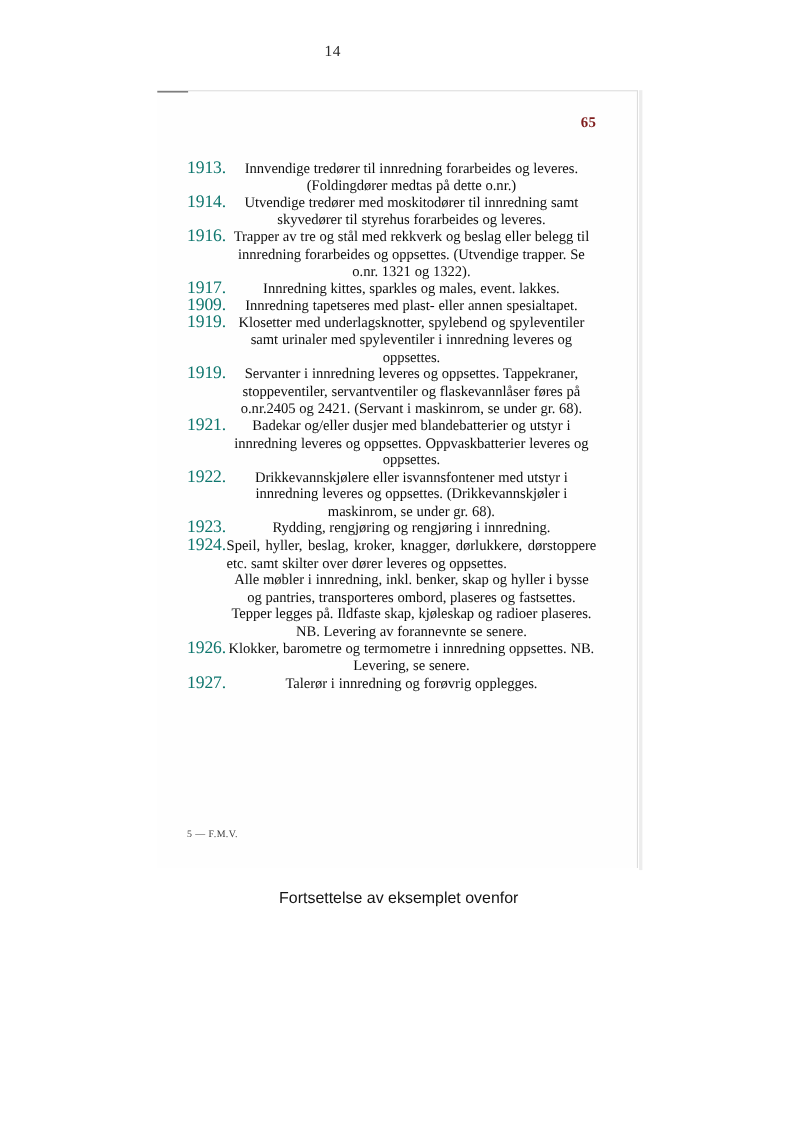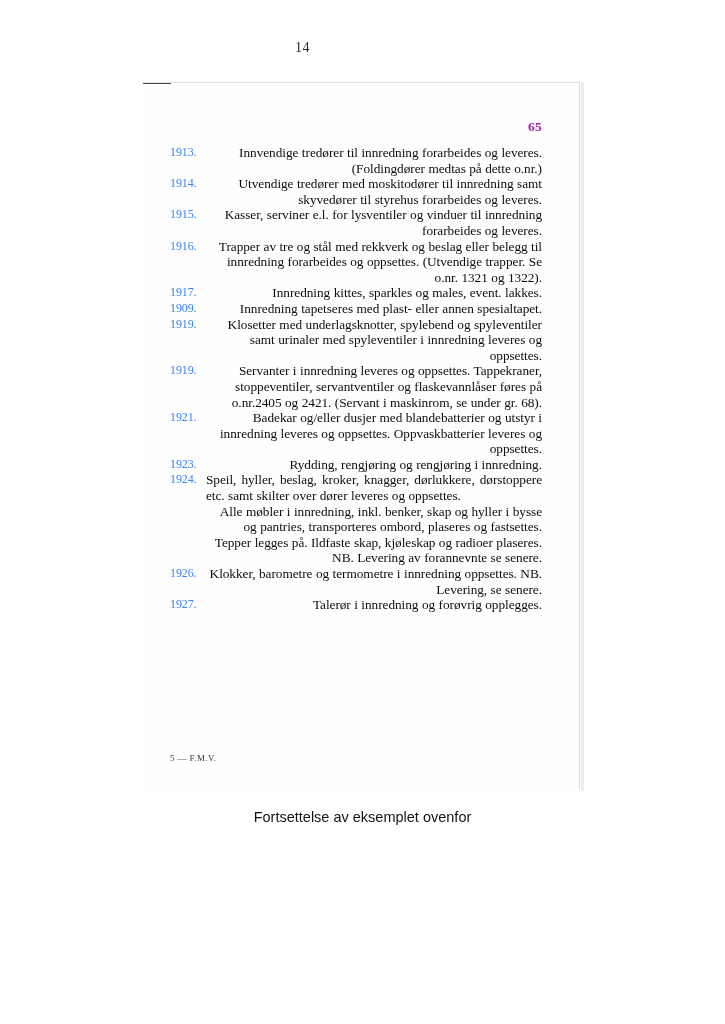--- a/index.html
+++ b/index.html
@@ -56,68 +56,68 @@
     top: 0px;
     width: 28px;
     height: 1px;
     background: #4a4a4a;
   }
 
   
   #folio {
     position: absolute;
     right: 37px;
-    top: 36px;
+    top: 20px;
     font-family: "Liberation Serif", serif;
     font-weight: bold;
     font-size: 13.5px;
-    color: #a21caf;
+    color: #7f1d1d;
     letter-spacing: 0.3px;
   }
 
   
   #item-list {
     position: absolute;
     left: 27px;
     top: 62px;
     width: 372px;
   }
   .item {
     display: flex;
     align-items: flex-start;
     margin-bottom: 0px;
   }
   .item-number {
     width: 36px;
     flex: 0 0 36px;
     text-align: left;
     font-family: "Liberation Serif", serif;
-    font-size: 12px;
+    font-size: 16px;
     line-height: 15.6px;
-    color: #3b82f6;
+    color: #0f766e;
     letter-spacing: -0.1px;
   }
   .item-body {
     flex: 1 1 auto;
     font-family: "Liberation Serif", serif;
     font-size: 13.3px;
     line-height: 15.6px;
     color: #0d0d0d;
     text-align: justify;
     letter-spacing: -0.05px;
     word-spacing: 0.2px;
     -webkit-hyphens: none;
     hyphens: none;
   }
   .item-body p {
     margin: 0;
     text-align: justify;
   }
   .item-body p:last-child {
-    text-align: right;
+    text-align: center;
   }
 
   
   #signature-mark {
     position: absolute;
     left: 27px;
     top: 670px;
     font-family: "Liberation Serif", serif;
     font-size: 9px;
     color: #3a3a3a;
@@ -154,26 +154,20 @@
           <p>Innvendige tredører til innredning forarbeides og leveres. (Foldingdører medtas på dette o.nr.)</p>
         </div>
       </div>
       <div class="item">
         <div class="item-number">1914.</div>
         <div class="item-body">
           <p>Utvendige tredører med moskitodører til innredning samt skyvedører til styrehus forarbeides og leveres.</p>
         </div>
       </div>
       <div class="item">
-        <div class="item-number">1915.</div>
-        <div class="item-body">
-          <p>Kasser, serviner e.l. for lysventiler og vinduer til innredning forarbeides og leveres.</p>
-        </div>
-      </div>
-      <div class="item">
         <div class="item-number">1916.</div>
         <div class="item-body">
           <p>Trapper av tre og stål med rekkverk og beslag eller belegg til innredning forarbeides og oppsettes. (Utvendige trapper. Se o.nr. 1321 og 1322).</p>
         </div>
       </div>
       <div class="item">
         <div class="item-number">1917.</div>
         <div class="item-body">
           <p>Innredning kittes, sparkles og males, event. lakkes.</p>
         </div>
@@ -193,20 +187,26 @@
       <div class="item">
         <div class="item-number">1919.</div>
         <div class="item-body">
           <p>Servanter i innredning leveres og oppsettes. Tappekraner, stoppeventiler, servantventiler og flaskevannlåser føres på o.nr.2405 og 2421. (Servant i maskinrom, se under gr. 68).</p>
         </div>
       </div>
       <div class="item">
         <div class="item-number">1921.</div>
         <div class="item-body">
           <p>Badekar og/eller dusjer med blandebatterier og utstyr i innredning leveres og oppsettes. Oppvaskbatterier leveres og oppsettes.</p>
+        </div>
+      </div>
+      <div class="item">
+        <div class="item-number">1922.</div>
+        <div class="item-body">
+          <p>Drikkevannskjølere eller isvannsfontener med utstyr i innredning leveres og oppsettes. (Drikkevannskjøler i maskinrom, se under gr. 68).</p>
         </div>
       </div>
       <div class="item">
         <div class="item-number">1923.</div>
         <div class="item-body">
           <p>Rydding, rengjøring og rengjøring i innredning.</p>
         </div>
       </div>
       <div class="item">
         <div class="item-number">1924.</div>

